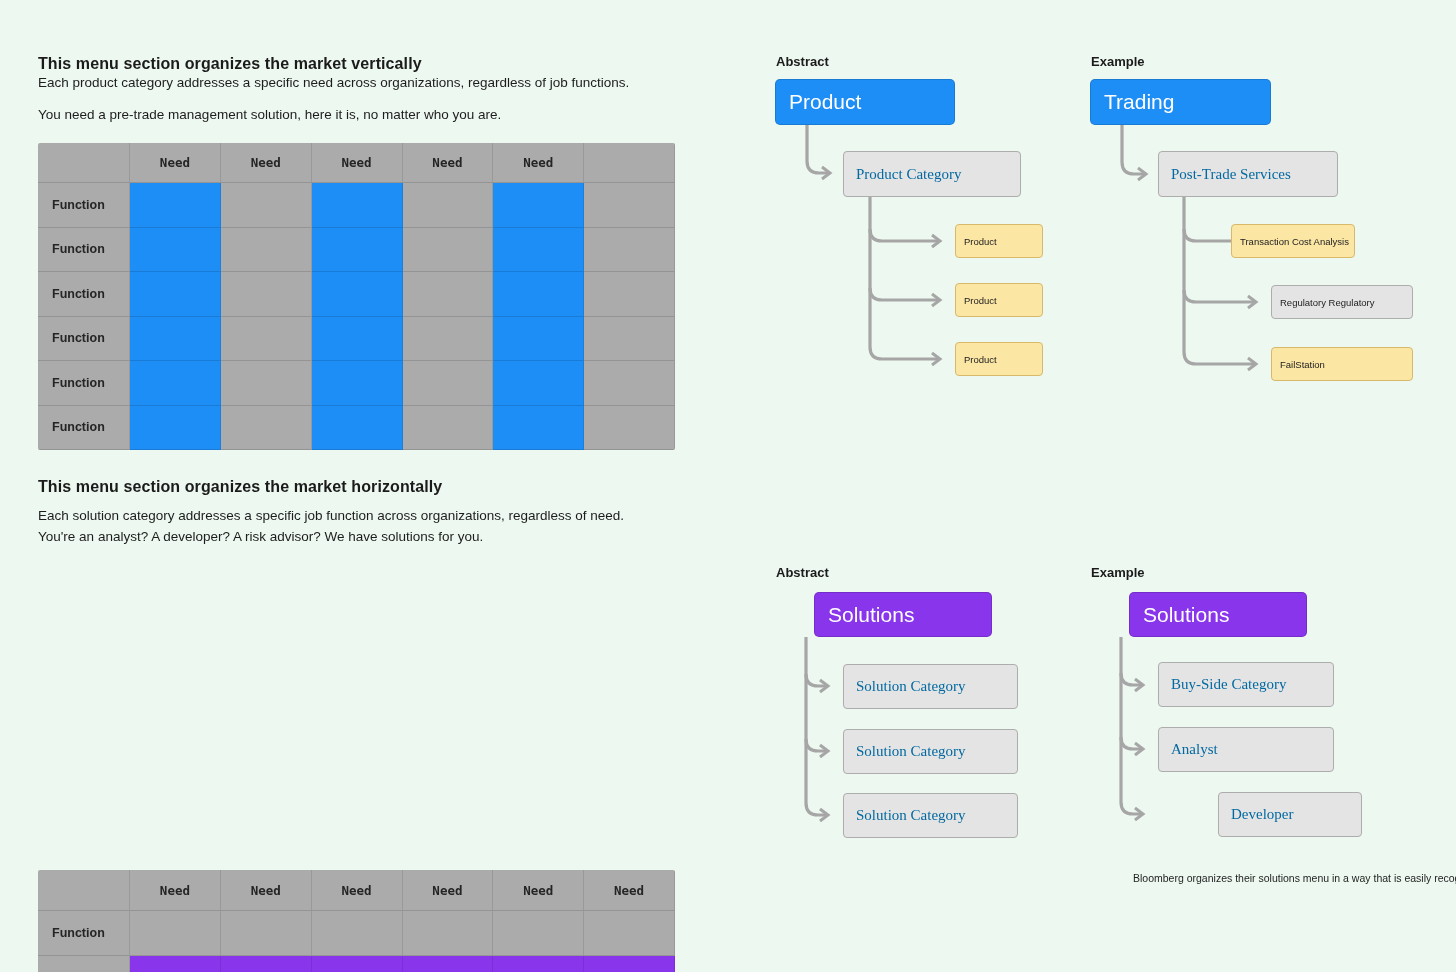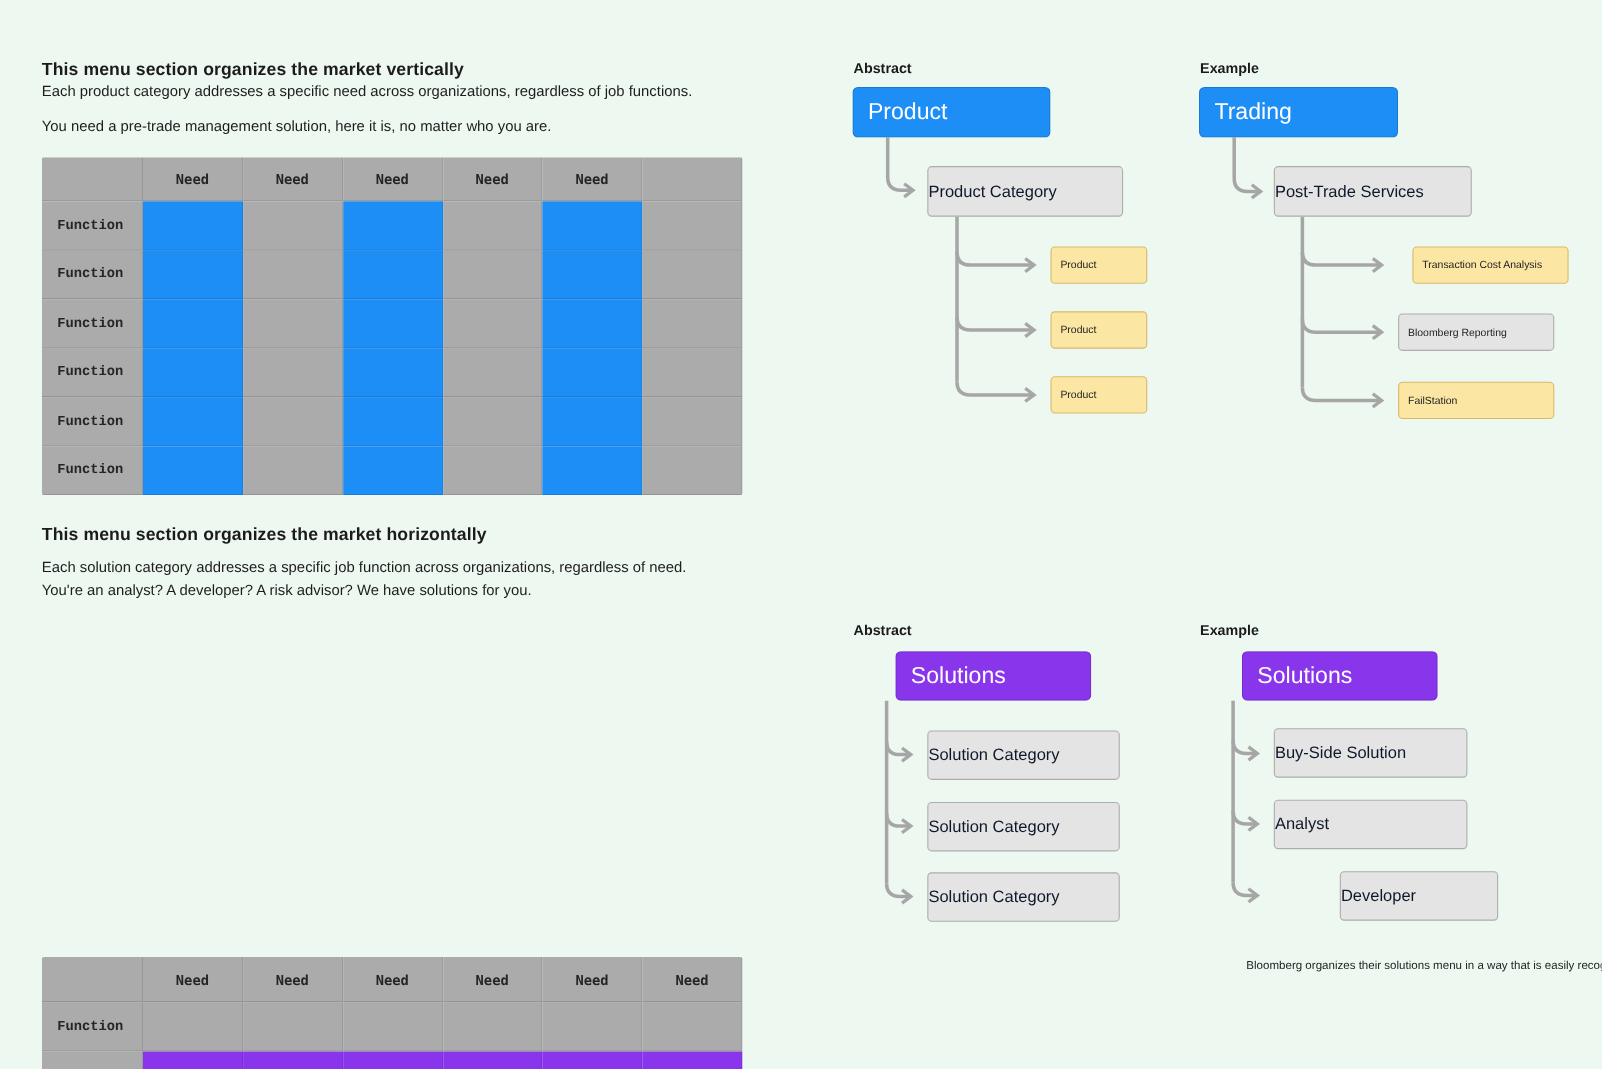--- a/index.html
+++ b/index.html
@@ -36,35 +36,35 @@
     border-right:1px solid rgba(0,0,0,.10);
     border-bottom:1px solid rgba(0,0,0,.13);
     box-sizing:border-box;
   }
   .cell.head{
     display:flex;align-items:center;justify-content:center;
     font-family:"DejaVu Sans Mono", monospace;font-weight:700;font-size:12.5px;color:#252525;
   }
   .cell.rowlabel{
     display:flex;align-items:center;padding-left:14px;
-    font-family:Liberation Mono, monospace;font-weight:700;font-size:12.5px;color:#252525;
+    font-family:Liberation Sans, sans-serif;font-weight:700;font-size:12.5px;color:#252525;
   }
 
   
   .tree-label{font-size:13px;font-weight:700;white-space:nowrap;}
   .rootbox{
     border-radius:5px;display:flex;align-items:center;padding-left:13px;box-sizing:border-box;
     color:#fff;font-size:21px;font-weight:500;border:1px solid rgba(0,0,0,.14);white-space:nowrap;
   }
   .rootbox.blue{background:var(--blue);}
   .rootbox.purple{background:var(--purple);margin-left:39px;}
   .midbox{
     background:var(--box-gray);border:1px solid var(--box-gray-border);border-radius:4px;
-    display:flex;align-items:center;box-sizing:border-box;
-    font-size:15px;color:#0f172a;white-space:nowrap;
+    display:flex;align-items:center;padding-left:12px;box-sizing:border-box;
+    font-size:15px;color:#0369a1;white-space:nowrap;font-family:Liberation Serif, serif;
   }
   .leafbox{
     border-radius:4px;display:flex;align-items:center;padding-left:8px;box-sizing:border-box;
     font-size:9.5px;color:#1C1C1E;white-space:nowrap;
   }
   .leafbox.yellow{background:var(--leaf-yellow);border:1px solid var(--leaf-yellow-border);}
   .leafbox.gray{background:var(--box-gray);border:1px solid var(--box-gray-border);}
   .tree-footnote{font-size:10.5px;color:#242424;white-space:nowrap;}
 
   svg.connectors{position:absolute;left:0;top:0;pointer-events:none;}
@@ -189,28 +189,28 @@
 <div class="abs tree-label" style="left:776px;top:54px">Abstract</div>
 <div class="abs rootbox blue" style="left:775px;top:79px;width:180px;height:46px">Product</div>
 <div class="abs midbox" style="left:843px;top:151px;width:178px;height:46px">Product Category</div>
 <div class="abs leafbox yellow" style="left:955px;top:224px;width:88px;height:34px">Product</div>
 <div class="abs leafbox yellow" style="left:955px;top:283px;width:88px;height:34px">Product</div>
 <div class="abs leafbox yellow" style="left:955px;top:342px;width:88px;height:34px">Product</div>
 
 <div class="abs tree-label" style="left:1091px;top:54px">Example</div>
 <div class="abs rootbox blue" style="left:1090px;top:79px;width:181px;height:46px">Trading</div>
 <div class="abs midbox" style="left:1158px;top:151px;width:180px;height:46px">Post-Trade Services</div>
-<div class="abs leafbox yellow" style="left:1284px;top:224px;width:142px;height:34px">Transaction Cost Analysis</div>
-<div class="abs leafbox gray" style="left:1271px;top:285px;width:142px;height:34px">Bloomberg Reporting</div>
+<div class="abs leafbox yellow" style="left:1231px;top:224px;width:124px;height:34px">Transaction Cost Analysis</div>
+<div class="abs leafbox gray" style="left:1271px;top:285px;width:142px;height:34px">Regulatory Regulatory</div>
 <div class="abs leafbox yellow" style="left:1271px;top:347px;width:142px;height:34px">FailStation</div>
 
 <div class="abs tree-label" style="left:776px;top:565px">Abstract</div>
 <div class="abs rootbox purple" style="left:775px;top:592px;width:178px;height:45px">Solutions</div>
 <div class="abs midbox" style="left:843px;top:664px;width:175px;height:45px">Solution Category</div>
 <div class="abs midbox" style="left:843px;top:729px;width:175px;height:45px">Solution Category</div>
 <div class="abs midbox" style="left:843px;top:793px;width:175px;height:45px">Solution Category</div>
 
 <div class="abs tree-label" style="left:1091px;top:565px">Example</div>
 <div class="abs rootbox purple" style="left:1090px;top:592px;width:178px;height:45px">Solutions</div>
-<div class="abs midbox" style="left:1158px;top:662px;width:176px;height:45px">Buy-Side Solution</div>
+<div class="abs midbox" style="left:1158px;top:662px;width:176px;height:45px">Buy-Side Category</div>
 <div class="abs midbox" style="left:1158px;top:727px;width:176px;height:45px">Analyst</div>
 <div class="abs midbox" style="left:1218px;top:792px;width:144px;height:45px">Developer</div>
 <div class="abs tree-footnote" style="left:1133px;top:872px">Bloomberg organizes their solutions menu in a way that is easily recognizable to thei</div>
 
 </body></html>

